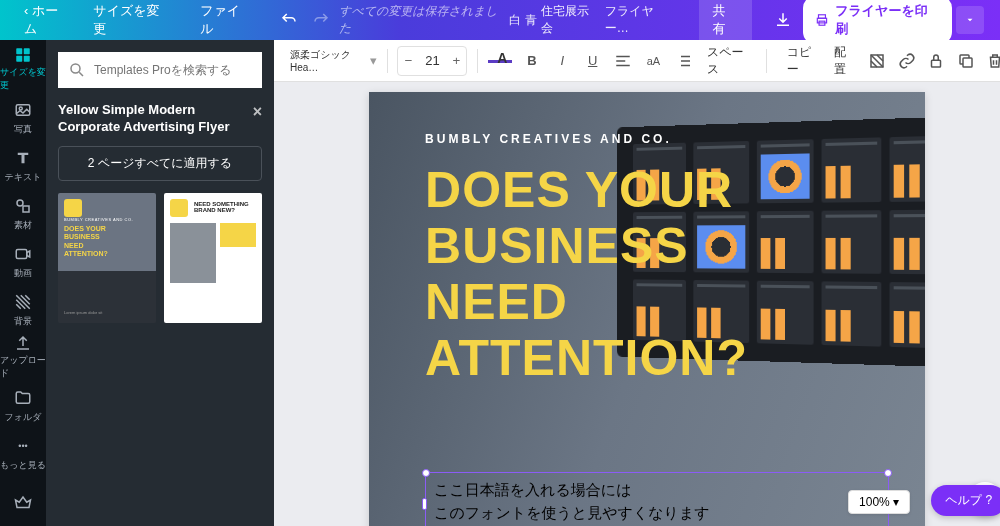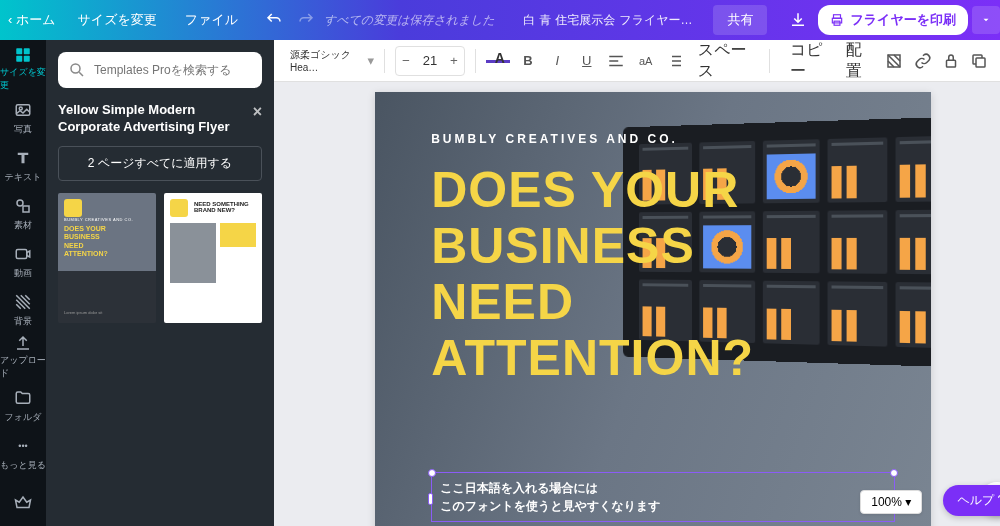--- a/index.html
+++ b/index.html
@@ -1,36 +1,36 @@
 <!DOCTYPE html>
 <html><head>
 <meta charset="utf-8">
 <style>
 *{margin:0;padding:0;box-sizing:border-box;font-family:-apple-system,BlinkMacSystemFont,sans-serif}
 body{width:1000px;height:526px;overflow:hidden;background:#ebecf0;position:relative}
-.topbar{height:40px;background:linear-gradient(90deg,#00c4cc 0%,#4a3cdb 40%,#7b2ff7 100%);display:flex;align-items:center;padding:0 0;color:#fff;font-size:13px}
+.topbar{height:40px;background:linear-gradient(90deg,#00c4cc 0%,#4a3cdb 40%,#7b2ff7 100%);display:flex;align-items:center;padding:0 16px;color:#fff;font-size:13px}
 .topbar .back{padding:4px 8px;cursor:pointer}
 .topbar .menu-item{padding:8px 14px;cursor:pointer;font-weight:500}
 .topbar .undo-redo{display:flex;gap:4px;margin-left:8px}
 .topbar .ic{width:28px;height:28px;display:flex;align-items:center;justify-content:center;cursor:pointer;border-radius:4px}
 .topbar .saved{margin-left:4px;opacity:0.6;font-size:12px;font-style:italic}
 .topbar .spacer{flex:1}
 .topbar .crumb{font-size:12px;margin-right:4px;opacity:0.9}
 .topbar .share{background:rgba(255,255,255,0.15);padding:6px 14px;border-radius:4px;margin:0 17px;cursor:pointer;font-size:13px}
 .topbar .print{background:#fff;color:#7b2ff7;padding:6px 12px;border-radius:12px;margin-left:6px;cursor:pointer;font-size:13px;font-weight:600;display:flex;align-items:center;gap:6px}
 .topbar .dd{width:28px;height:28px;background:rgba(255,255,255,0.15);border-radius:4px;margin-left:4px;display:flex;align-items:center;justify-content:center;cursor:pointer}
 .main{display:flex;height:486px}
 .rail{width:46px;background:#0e1318;display:flex;flex-direction:column;align-items:center;padding-top:6px;gap:2px}
 .rail-item{width:46px;height:46px;display:flex;flex-direction:column;align-items:center;justify-content:center;color:#a7afb9;font-size:9px;cursor:pointer;gap:2px}
 .rail-item.active{color:#00c4cc}
 .rail-item .ri{width:22px;height:22px;display:flex;align-items:center;justify-content:center}
 .rail-sp{flex:1}
 .rail-bottom{color:#a7afb9;padding:10px;cursor:pointer}
 .panel{width:228px;background:#252c33;display:flex;flex-direction:column;padding:12px;color:#fff;position:relative}
-.search{background:#fff;border-radius:8px;height:36px;display:flex;align-items:center;padding:0 10px;gap:8px;margin-bottom:14px}
+.search{background:#fff;border-radius:0;height:36px;display:flex;align-items:center;padding:0 10px;gap:8px;margin-bottom:14px}
 .search input{border:none;outline:none;flex:1;font-size:12px;color:#333}
 .tpl-title{font-size:13px;font-weight:600;line-height:1.3;margin-bottom:10px;padding-right:20px;position:relative}
 .tpl-close{position:absolute;right:0;top:0;cursor:pointer;font-size:16px;opacity:0.7}
 .apply-btn{border:1px solid #4a5159;border-radius:4px;padding:8px;text-align:center;font-size:12px;cursor:pointer;margin-bottom:12px}
 .thumbs{display:flex;gap:8px}
 .thumb{width:98px;height:130px;background:#3a4149;border-radius:2px;cursor:pointer;overflow:hidden;position:relative}
 .thumb1{background:linear-gradient(#6b7482 0%,#6b7482 60%,#2c3138 60%)}
 .th-bulb{position:absolute;top:6px;left:6px;width:18px;height:18px;background:#f5d547;border-radius:3px}
 .th-txt{position:absolute;top:32px;left:6px;font-size:7px;font-weight:800;color:#f5d547;line-height:1.2}
 .th-sub{position:absolute;top:24px;left:6px;font-size:4px;color:#fff;letter-spacing:0.5px}
@@ -47,34 +47,34 @@
 .tb-sep{width:1px;height:24px;background:#e0e0e0;margin:0 6px}
 .tb-size{display:flex;align-items:center;border:1px solid #e0e0e0;border-radius:4px}
 .tb-size button{border:none;background:none;width:20px;height:28px;cursor:pointer;color:#666}
 .tb-size span{width:28px;text-align:center;font-size:13px}
 .tb-btn{width:30px;height:30px;display:flex;align-items:center;justify-content:center;cursor:pointer;border-radius:4px;color:#555}
 .tb-color{width:24px;height:3px;background:#5b3cc4;margin-top:14px}
 .tb-colorwrap{position:relative;width:30px;height:30px;cursor:pointer}
 .tb-colorwrap .A{position:absolute;top:4px;left:9px;font-weight:600;font-size:14px}
 .tb-spacer{flex:1}
 .tb-right{display:flex;align-items:center;gap:4px}
-.tb-txt{font-size:16px;padding:4px 6px;cursor:pointer}
+.tb-txt{font-size:12px;padding:4px 6px;cursor:pointer}
 .canvas-scroll{flex:1;overflow:auto;display:flex;justify-content:center;padding-top:10px;position:relative}
 .page{width:556px;height:460px;background:#5a6572;position:relative;box-shadow:0 2px 8px rgba(0,0,0,0.15);overflow:hidden}
 .page-bg{position:absolute;inset:0;background:linear-gradient(110deg,#4a5562 0%,#6b7685 50%,#7a8592 100%)}
 .laptop{position:absolute;right:-40px;top:30px;width:360px;height:240px;background:#1a1d22;border-radius:6px;transform:perspective(800px) rotateY(-12deg);padding:18px}
 .lap-grid{display:grid;grid-template-columns:repeat(5,1fr);gap:8px;height:100%}
 .lap-cell{background:#2a2e35;border-radius:2px;position:relative;overflow:hidden}
 .lap-cell::before{content:"";position:absolute;top:4px;left:4px;right:4px;height:3px;background:#4a5159}
 .lc1::after{content:"";position:absolute;bottom:4px;left:4px;right:4px;height:50%;background:linear-gradient(90deg,#f5a547 20%,transparent 20%,transparent 30%,#f5a547 30%,#f5a547 50%,transparent 50%)}
 .lc2::after{content:"";position:absolute;bottom:4px;left:4px;right:4px;top:14px;background:radial-gradient(circle,#2a2e35 30%,#f5a547 30%,#f5a547 50%,#5b8def 50%)}
 .page-brand{position:absolute;top:40px;left:56px;color:#fff;font-size:12px;font-weight:700;letter-spacing:3px}
 .page-headline{position:absolute;top:70px;left:56px;color:#f5d547;font-size:50px;font-weight:900;line-height:1.12;letter-spacing:1px}
 .sel-box{position:absolute;top:380px;left:56px;width:464px;border:1px solid #8b5cf6;padding:6px 8px}
-.sel-text{color:#ffffff;font-size:12px;font-weight:700;line-height:1.5}
+.sel-text{color:#000000;font-size:15px;font-weight:400;line-height:1.5}
 .sel-handle{position:absolute;width:8px;height:8px;background:#fff;border:1px solid #8b5cf6;border-radius:50%}
 .sh-tl{top:-4px;left:-4px}.sh-tr{top:-4px;right:-4px}
 .sh-ml{top:50%;left:-4px;margin-top:-4px;border-radius:2px;height:12px;width:5px}.sh-mr{top:50%;right:-4px;margin-top:-4px;border-radius:2px;height:12px;width:5px}
 .refresh-fab{position:absolute;right:18px;top:400px;width:34px;height:34px;background:#fff;border-radius:50%;box-shadow:0 2px 6px rgba(0,0,0,0.2);display:flex;align-items:center;justify-content:center;cursor:pointer;color:#666}
 .zoom{position:absolute;bottom:12px;right:110px;background:#fff;border:1px solid #ddd;border-radius:4px;padding:4px 10px;font-size:12px;cursor:pointer;box-shadow:0 1px 3px rgba(0,0,0,0.1)}
 .help{position:absolute;bottom:10px;right:14px;background:#7b2ff7;color:#fff;padding:7px 14px;border-radius:16px;font-size:12px;cursor:pointer;box-shadow:0 2px 6px rgba(0,0,0,0.2)}
 svg{width:18px;height:18px}
 </style>
 </head>
 <body>

